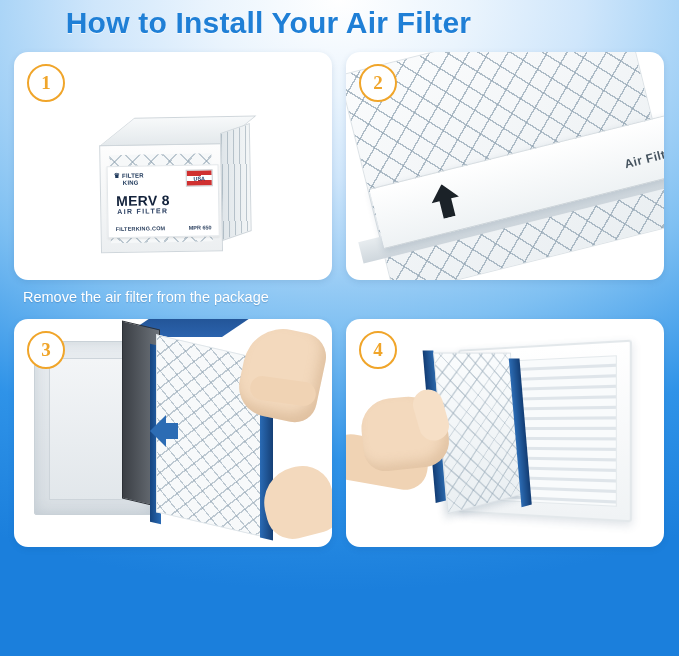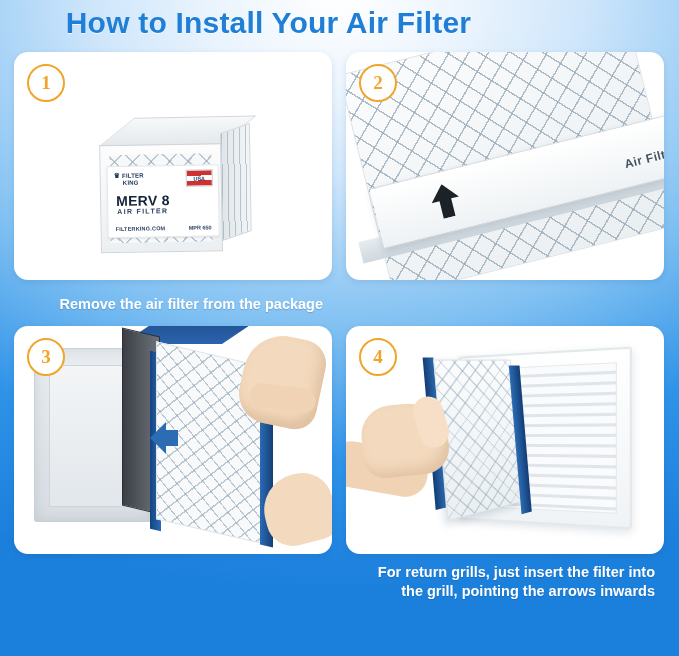--- a/index.html
+++ b/index.html
@@ -71,25 +71,25 @@
     font-weight: bold;
     display: flex;
     align-items: center;
     justify-content: center;
     background: #fff;
     z-index: 5;
     font-family: "Liberation Serif", serif;
   }
   .caption {
     width: 300px;
-    margin: 15px auto 0;
-    text-align: right;
+    margin: 8px auto 0;
+    text-align: left;
     color: #ffffff;
     font-size: 14.5px;
-    font-weight: bold;
+    font-weight: normal;
     line-height: 19px;
     text-shadow: 0 1px 1px rgba(10,60,110,0.25);
   }
   .step-3 .caption, .step-4 .caption { margin-top: 9px; }
 
   
   .art { position: absolute; inset: 0; }
 
   .f1-wrap {
     position: absolute;
@@ -506,17 +506,16 @@
             <div class="f4-louvers"></div>
           </div>
           <div class="f4-edge"></div>
           <div class="f4-panel"></div>
           <div class="f4-edge2"></div>
           <div class="f4-arm"></div>
           <div class="f4-hand"></div>
           <div class="f4-thumb"></div>
         </div>
       </div>
-      <div class="caption">For return grills, just insert the filter into the grill, pointing the arrows inwards</div>
     </div>
 
   </div>
 </div>
 
 </body></html>

